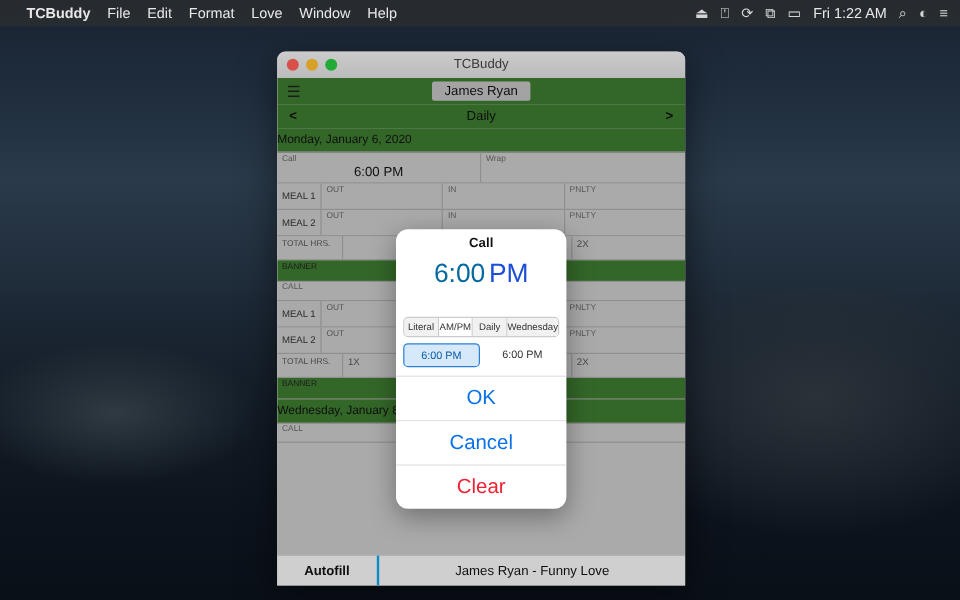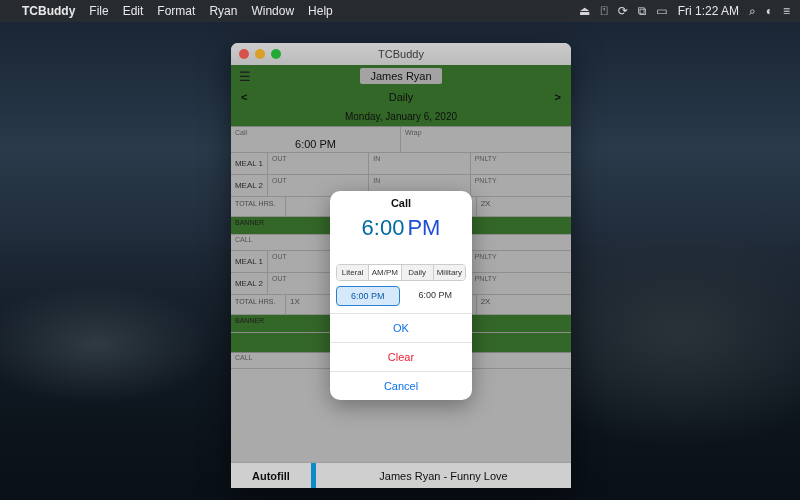--- a/index.html
+++ b/index.html
@@ -61,21 +61,21 @@
 .name-tab { background: #c0c0c0; padding: 2px 10px; font-size: 11px; color: #111; border-radius: 2px; }
 
 .hdr-daily {
   background: #3d7a2f; height: 20px; display: flex; align-items: center; justify-content: center;
   font-size: 11px; color: #111; position: relative;
 }
 .hdr-daily .nav-l { position: absolute; left: 10px; font-weight: 700; }
 .hdr-daily .nav-r { position: absolute; right: 10px; font-weight: 700; }
 
 .date-bar {
-  background: #3d7a2f; text-align: center; font-size: 10px; color: #111;
+  background: #3d7a2f; text-align: left; font-size: 10px; color: #111;
   padding: 4px 0; border-bottom: 1px solid #999;
 }
 .row-split {
   display: flex; border-bottom: 1px solid #a8a8a8; min-height: 22px;
 }
 .row-split > div { border-right: 1px solid #a8a8a8; padding: 2px 4px; font-size: 8px; color: #444; }
 .row-split > div:last-child { border-right: none; }
 
 .callwrap-row .c1 { width: 50%; } .callwrap-row .c2 { width: 50%; }
 .callwrap-row .label { font-size: 7px; color: #666; }
@@ -95,21 +95,21 @@
 
 .thin-row { display: flex; background: #c8c8c8; border-bottom: 1px solid #a8a8a8; min-height: 16px; }
 .thin-row > div { flex: 1; border-right: 1px solid #a8a8a8; padding: 1px 4px; font-size: 7px; color: #666; }
 .thin-row > div:last-child { border-right: none; }
 
 
 .footer {
   height: 26px; background: #f4f4f4; border-top: 1px solid #bbb;
   display: flex; align-items: center; font-size: 11px; color: #111; flex-shrink: 0;
 }
-.footer .autofill { width: 85px; text-align: center; font-weight: 600; border-right: 5px solid #0ea5e9; height: 100%; display: flex; align-items: center; justify-content: center; }
+.footer .autofill { width: 85px; text-align: center; font-weight: 600; border-right: 2px solid #0ea5e9; height: 100%; display: flex; align-items: center; justify-content: center; }
 .footer .project { flex: 1; text-align: center; }
 
 
 .modal-backdrop {
   position: absolute; inset: 0; background: rgba(0,0,0,0.15); z-index: 50;
 }
 .modal {
   position: absolute; left: 50%; top: 148px; transform: translateX(-50%);
   width: 142px; background: #fff; border-radius: 10px; z-index: 60;
   box-shadow: 0 6px 22px rgba(0,0,0,0.35);
@@ -121,37 +121,37 @@
 .time-big .ampm { color: #1d4ed8; margin-left: 3px; }
 .seg { display: flex; margin: 17px 6px 5px; border: 1px solid #ccc; border-radius: 4px; overflow: hidden; }
 .seg > div { flex: 1; text-align: center; font-size: 8px; padding: 3px 0; border-right: 1px solid #ccc; color: #333; }
 .seg > div:last-child { border-right: none; }
 .seg > div.sel { background: #fff; font-weight: 500; }
 .seg > div:not(.sel) { background: #f1f1f1; }
 .time-inputs { display: flex; gap: 5px; margin: 0 6px 7px; }
 .time-inputs .tinp { flex: 1; text-align: center; font-size: 9px; padding: 4px 0; border-radius: 4px; }
 .time-inputs .tinp.active { border: 1.5px solid #2a7fd6; background: #d6e9fa; color: #0b5aa8; }
 .time-inputs .tinp.plain { color: #333; }
-.modal-btn { text-align: center; font-size: 11px; padding: 8px 0; border-top: 1px solid #e2e2e2; }
+.modal-btn { text-align: center; font-size: 17px; padding: 8px 0; border-top: 1px solid #e2e2e2; }
 .modal-btn.ok { color: #0a72e8; }
 .modal-btn.cancel { color: #0a72e8; }
 .modal-btn.clear { color: #e23; }
 </style>
 </head>
 <body>
 
 <div class="desktop">
 
   <div class="menubar">
     <span class="apple"></span>
     <span class="app-name">TCBuddy</span>
     <span class="menu-item">File</span>
     <span class="menu-item">Edit</span>
     <span class="menu-item">Format</span>
-    <span class="menu-item">Ryan</span>
+    <span class="menu-item">Love</span>
     <span class="menu-item">Window</span>
     <span class="menu-item">Help</span>
     <span class="spacer"></span>
     <span class="status-icon">⏏</span>
     <span class="status-icon">⍞</span>
     <span class="status-icon">⟳</span>
     <span class="status-icon">⧉</span>
     <span class="status-icon">▭</span>
     <span class="clock">Fri 1:22 AM</span>
     <span class="status-icon">⌕</span>
@@ -258,25 +258,25 @@
     <div class="modal-backdrop"></div>
     <div class="modal">
       <h4>Call</h4>
       <div class="time-big">
         <span class="hr">6:00</span><span class="ampm">PM</span>
       </div>
       <div class="seg">
         <div>Literal</div>
         <div class="sel">AM/PM</div>
         <div>Daily</div>
-        <div>Military</div>
+        <div>Wednesday</div>
       </div>
       <div class="time-inputs">
         <div class="tinp active">6:00 PM</div>
         <div class="tinp plain">6:00 PM</div>
       </div>
       <div class="modal-btn ok">OK</div>
+      <div class="modal-btn cancel">Cancel</div>
       <div class="modal-btn clear">Clear</div>
-      <div class="modal-btn cancel">Cancel</div>
     </div>
 
   </div>
 </div>
 
 </body></html>

